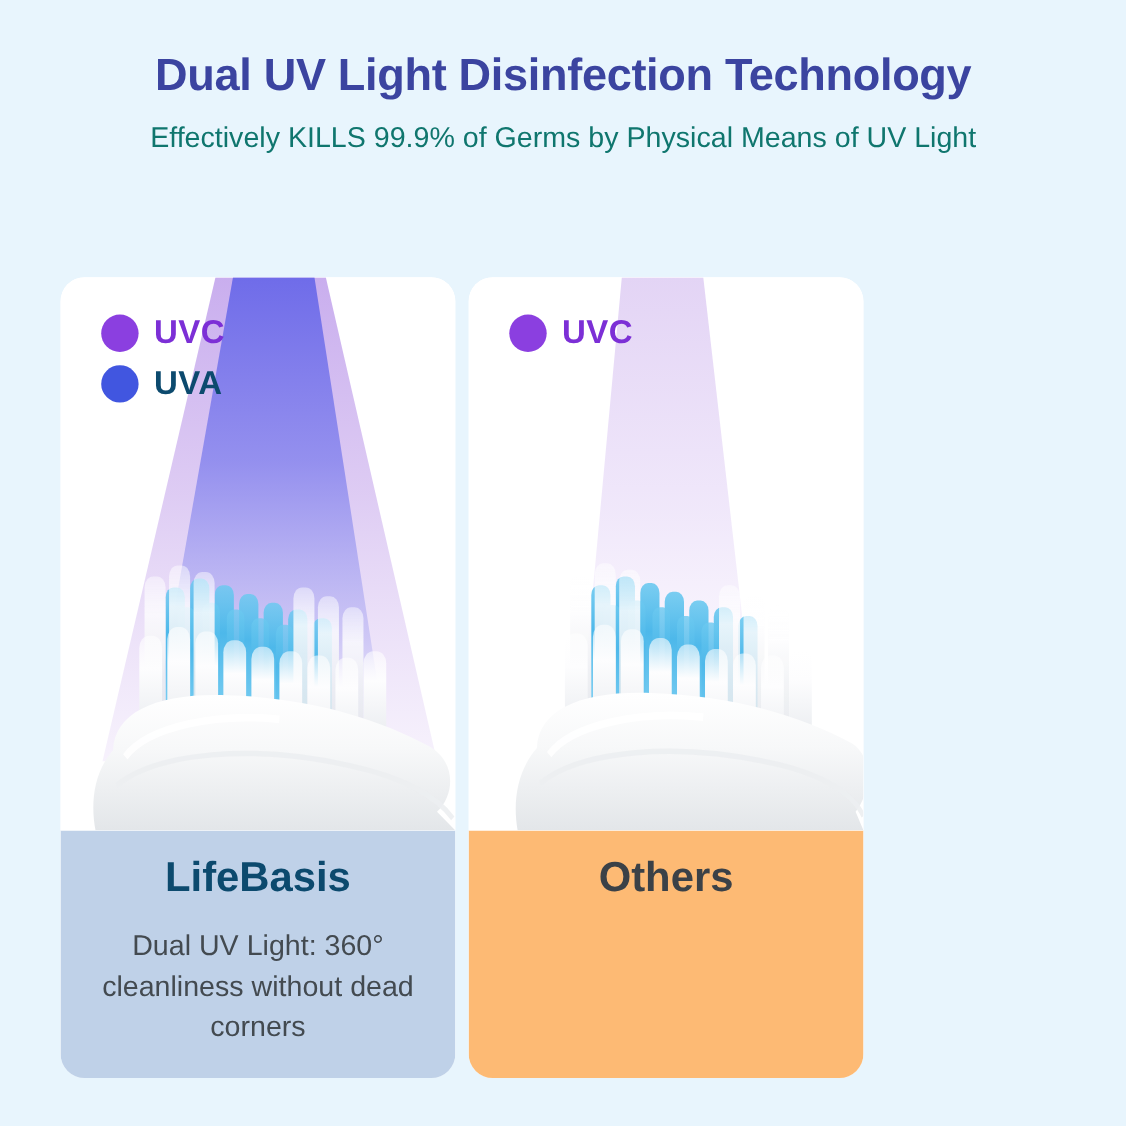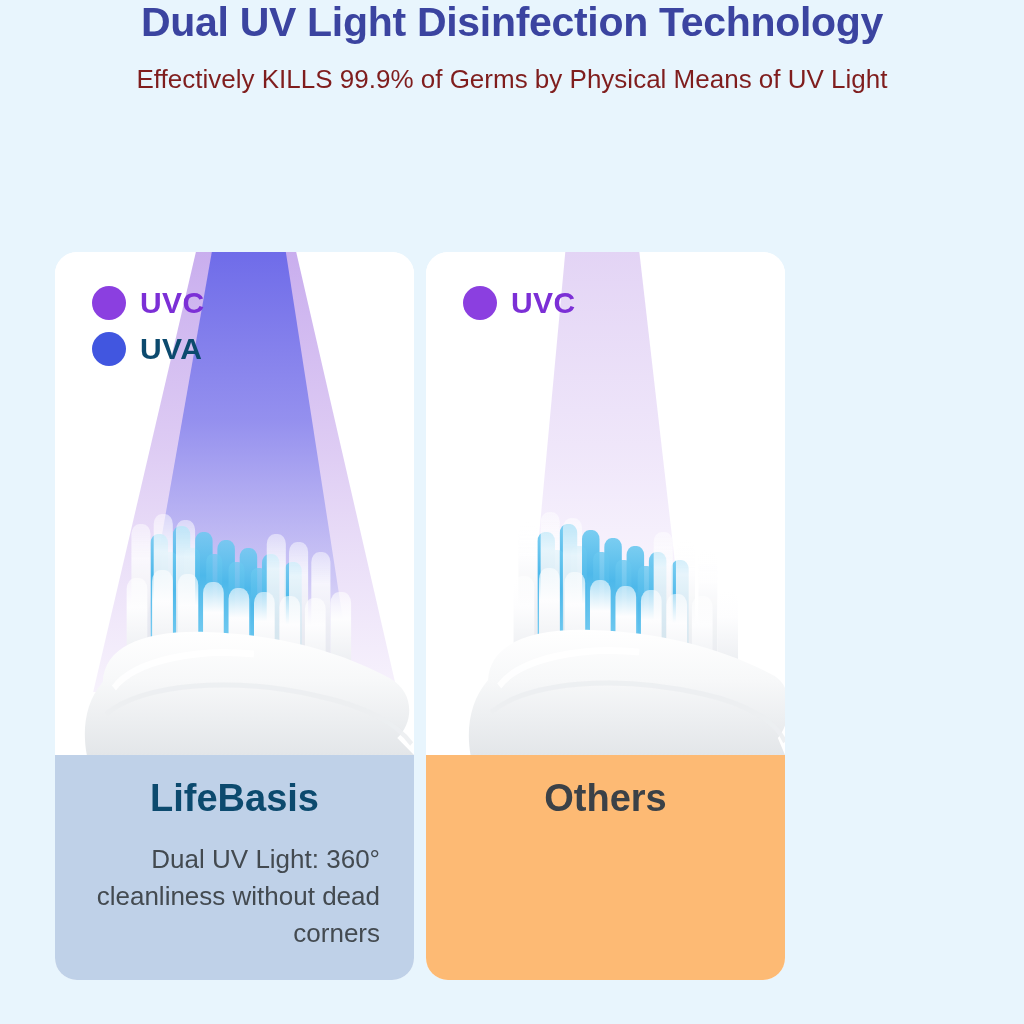--- a/index.html
+++ b/index.html
@@ -12,35 +12,36 @@
 
   body {
     background: #e8f5fd;
     font-family: "Liberation Sans", sans-serif;
     position: relative;
   }
 
   
   .header {
     width: 100%;
+    padding-top: 46px;
     text-align: center;
   }
 
   .page-title {
     font-size: 41px;
     font-weight: bold;
     color: #3b44a0;
     letter-spacing: -0.3px;
     line-height: 1.12;
   }
 
   .page-subtitle {
     margin-top: 16px;
     font-size: 26px;
-    color: #7f1d1d;
+    color: #0f766e;
     line-height: 1.38;
     font-weight: 400;
   }
 
   
   .cards {
     position: absolute;
     top: 252px;
     left: 55px;
     width: 914px;
@@ -119,21 +120,21 @@
     font-size: 38px;
     font-weight: bold;
     line-height: 1.15;
   }
 
   .caption-body {
     margin-top: 20px;
     font-size: 26px;
     line-height: 1.42;
     color: #434a50;
-    text-align: right;
+    text-align: center;
   }
 
   .card-a .caption { background: #bfd1e8; }
   .card-b .caption { background: #fdba74; }
   .card-a .caption-title { color: #0c4a6e; }
   .card-b .caption-title { color: #3b4147; }
 </style>
 </head>
 <body>
 

